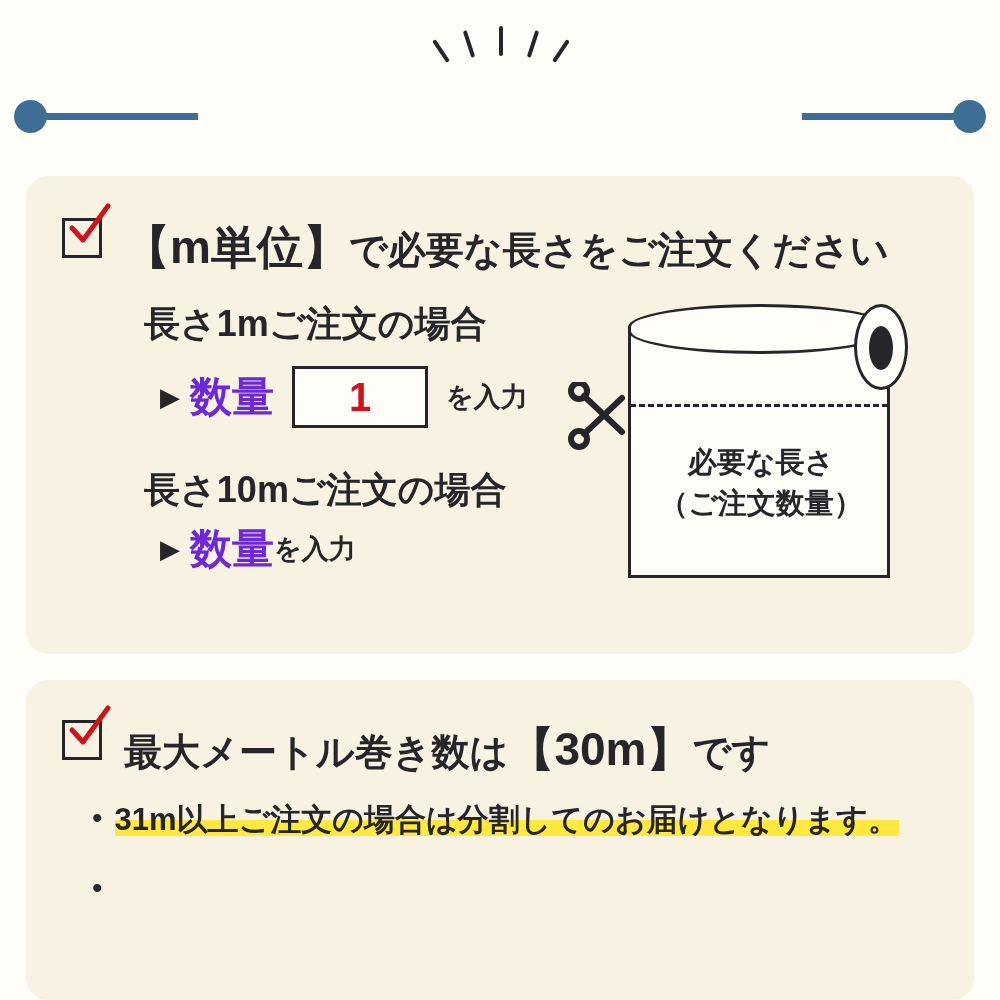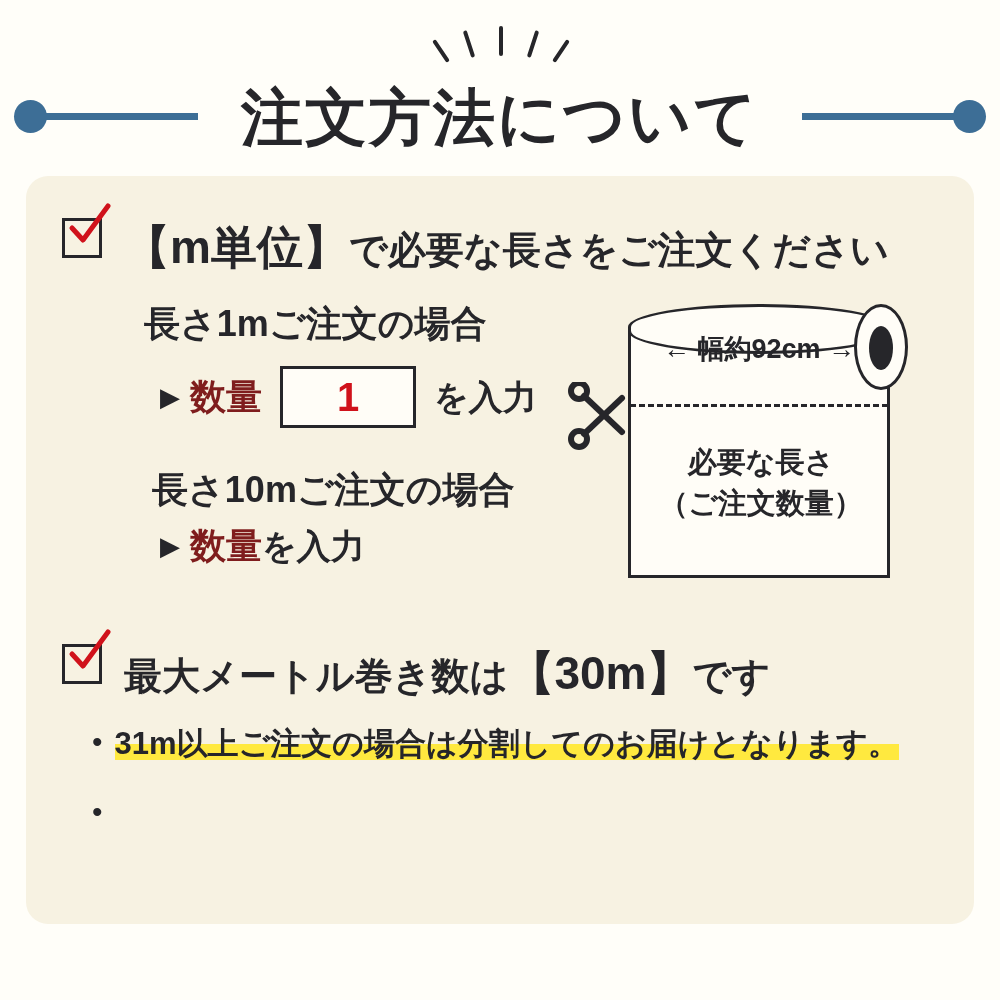--- a/index.html
+++ b/index.html
@@ -73,21 +73,21 @@
     border-radius: 2px;
   }
 
   
   .panel {
     position: absolute;
     background: #f7f2e2;
     border-radius: 22px;
   }
   #panel-1 { left: 26px; top: 176px; width: 948px; height: 478px; }
-  #panel-2 { left: 26px; top: 604px; width: 948px; height: 320px; }
+  #panel-2 { left: 26px; top: 680px; width: 948px; height: 320px; }
 
   
   .checkbox {
     position: absolute;
     width: 40px;
     height: 40px;
     border: 3px solid #26262a;
     box-sizing: border-box;
   }
   .check-mark {
@@ -124,44 +124,44 @@
     align-items: center;
     white-space: nowrap;
   }
   .tri {
     font-size: 26px;
     color: #26262a;
     margin-right: 10px;
     line-height: 1;
   }
   .qty-label {
-    font-size: 36px;
-    font-weight: bold;
-    color: #7f1d1d;
+    font-size: 42px;
+    font-weight: bold;
+    color: #6d28d9;
     line-height: 1;
   }
   .qty-box {
     width: 136px;
     height: 62px;
     margin: 0 18px;
     background: #fffdf7;
     border: 3px solid #26262a;
     box-sizing: border-box;
     display: flex;
     align-items: center;
     justify-content: center;
   }
   .qty-value {
     font-size: 40px;
     font-weight: bold;
     color: #d0121b;
     line-height: 1;
   }
   .enter-label {
-    font-size: 34px;
+    font-size: 27px;
     font-weight: bold;
     color: #26262a;
     line-height: 1;
   }
 
   
   .roll {
     position: absolute;
     left: 566px;
     top: 300px;
@@ -281,23 +281,20 @@
     <div class="spark" style="left:30px; top:4px;  height:28px; transform:rotate(-18deg);"></div>
     <div class="spark" style="left:62px; top:0px;  height:30px; transform:rotate(0deg);"></div>
     <div class="spark" style="left:94px; top:4px;  height:28px; transform:rotate(18deg);"></div>
     <div class="spark" style="left:122px;top:12px; height:26px; transform:rotate(34deg);"></div>
   </div>
 
   <div class="dot left"></div>
   <div class="rule left"></div>
   <div class="rule right"></div>
   <div class="dot right"></div>
-  <div class="title-row">
-    <div class="title-text">注文方法について</div>
-  </div>
 
   <div class="panel" id="panel-1">
 
     <div class="checkbox" style="left:36px; top:42px;"></div>
     <svg class="check-mark" style="left:40px; top:26px;" viewBox="0 0 46 46">
       <path d="M6 26 L17 38 L42 4" stroke="#d0121b" stroke-width="5" fill="none" stroke-linecap="round" stroke-linejoin="round"></path>
     </svg>
 
     <div class="heading" style="left:98px; top:48px;">
       <span class="big">【m単位】</span><span>で必要な長さをご注文ください</span>
@@ -307,36 +304,35 @@
 
     <div class="qty-row" style="left:134px; top:190px;">
       <span class="tri">▶</span>
       <span class="qty-label">数量</span>
       <span class="qty-box">
         <span class="qty-value">1</span>
       </span>
       <span class="enter-label">を入力</span>
     </div>
 
-    <div class="sub-line" style="left:126px; top:296px;">長さ10mご注文の場合</div>
+    <div class="sub-line" style="left:118px; top:296px;">長さ10mご注文の場合</div>
 
     <div class="qty-row" style="left:134px; top:352px;">
       <span class="tri">▶</span>
       <span class="qty-label">数量</span>
       <span class="enter-label">を入力</span>
     </div>
   </div>
 
   <div class="roll">
     <div class="roll-body"></div>
     <div class="roll-top"></div>
     <div class="roll-right-cap"></div>
     <div class="roll-core"></div>
     <div class="dash-cut"></div>
-    <div class="width-label">← 幅約92cm →</div>
     <div class="roll-text">
       <div>必要な長さ</div>
       <div>（ご注文数量）</div>
     </div>
     <svg class="scissors" viewBox="0 0 70 70">
       <g stroke="#26262a" stroke-width="6" fill="none" stroke-linecap="round">
         <line x1="18" y1="14" x2="56" y2="50"></line>
         <line x1="18" y1="52" x2="56" y2="16"></line>
       </g>
       <circle cx="13" cy="9" r="8" fill="none" stroke="#26262a" stroke-width="6"></circle>

